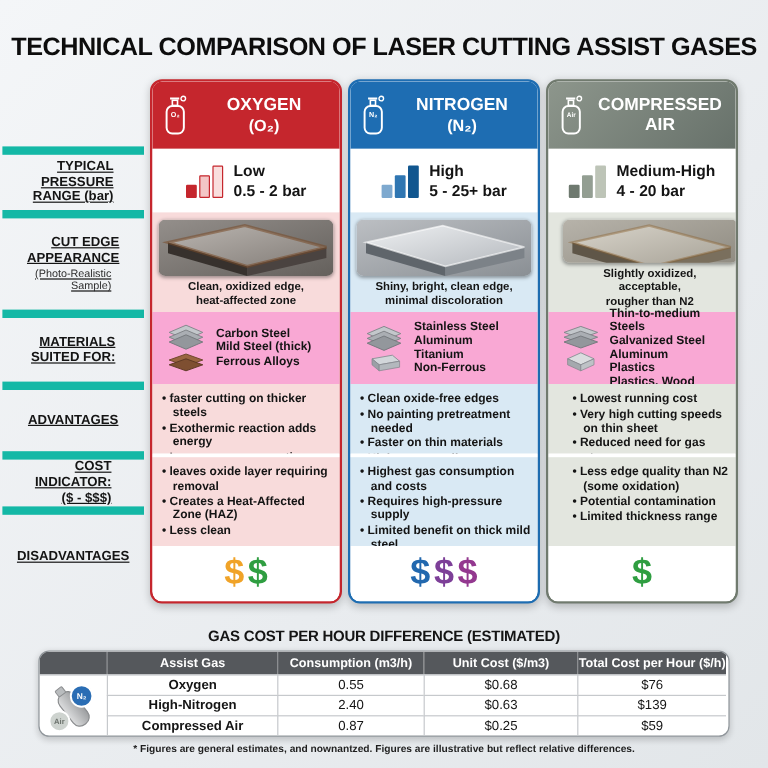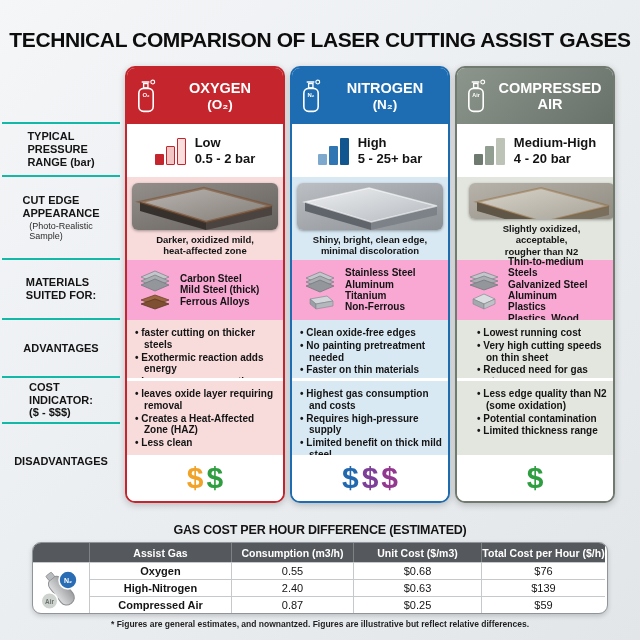--- a/index.html
+++ b/index.html
@@ -13,21 +13,21 @@
     text-align:center; font-size:21px; font-weight:800; letter-spacing:-0.4px;
     color:#0d0d0d; padding-top:28px;
   }
   .main { position:absolute; top:66px; left:0; display:flex; gap:5px; padding-left:2px; }
 
   
   .label-rail { width:118px; display:flex; flex-direction:column; }
   .rail-spacer { height:56px; }
   .label-cell {
     display:flex; flex-direction:column; align-items:center; justify-content:center;
-    text-align:left; border-top:2px solid #14b8a6; padding:0 4px;
+    text-align:right; border-top:7px solid #14b8a6; padding:0 4px;text-decoration:underline;
   }
   .label-cell:first-of-type { border-top:none; }
   .row-label { font-size:11px; font-weight:700; line-height:1.18; white-space:pre-line; }
   .row-sublabel { font-size:9px; font-weight:400; line-height:1.15; white-space:pre-line; color:#2c2c2c; margin-top:1px; }
 
   
   .h-press { height:53px; } .h-edge { height:83px; } .h-mat { height:60px; }
   .h-adv { height:58px; } .h-dis { height:77px; } .h-cost { height:46px; }
 
   
@@ -174,21 +174,21 @@
                 <stop offset="1" stop-color="#837d78"></stop>
               </linearGradient>
           </defs>
           <rect width="146" height="47" fill="url(#obg)"></rect>
           <polygon points="8,19 72,5 140,23 74,39" fill="url(#otop)"></polygon>
           <polygon points="74,39 140,23 140,32 74,47" fill="#4a4340"></polygon>
           <polygon points="8,19 74,39 74,47 8,28" fill="#37312d"></polygon>
           <polygon points="8,19 72,5 140,23 74,39" fill="none" stroke="rgba(120,75,40,.55)" stroke-width="2.5"></polygon>
         </svg>
       </div>
-      <div class="edge-caption">Darker, oxidized mild,
+      <div class="edge-caption">Clean, oxidized edge,
 heat-affected zone</div>
     </div>
     <div class="cell cell-mat h-mat">
       <div class="mat-icons">
         <svg width="34" height="22" viewBox="0 0 34 22">
           <polygon points="3,7 17,1 31,7 17,13" fill="#c3c7cb" stroke="#83878b" stroke-width="0.8"></polygon>
           <polygon points="3,11 17,5 31,11 17,17" fill="#aaaeb3" stroke="#7e8286" stroke-width="0.8"></polygon>
           <polygon points="3,15 17,9 31,15 17,21" fill="#93979c" stroke="#75797d" stroke-width="0.8"></polygon>
         </svg>
         <svg width="32" height="16" viewBox="0 0 32 16">

